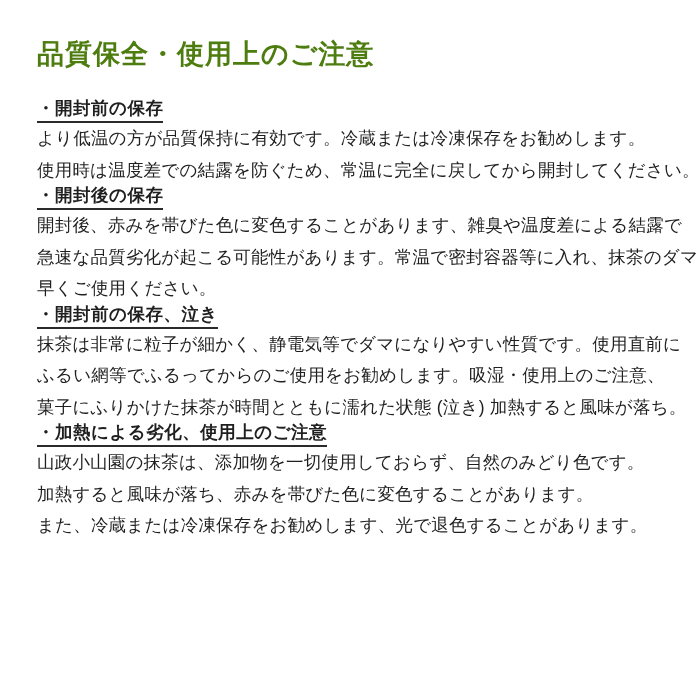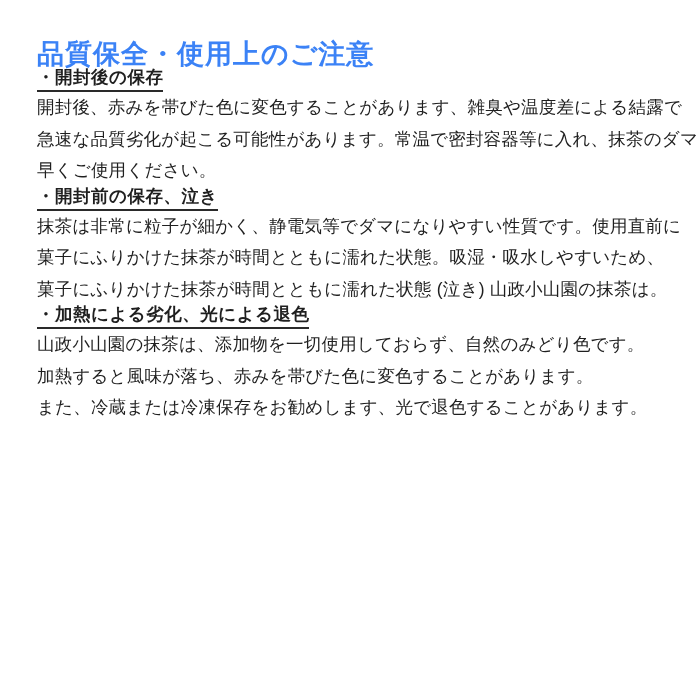--- a/index.html
+++ b/index.html
@@ -17,21 +17,21 @@
     font-family: "Liberation Sans", "DejaVu Sans", sans-serif;
     color: #1f1f1f;
     overflow: hidden;
   }
   .title {
     margin: 0;
     font-size: 27px;
     line-height: 28px;
     font-weight: bold;
     letter-spacing: 1px;
-    color: #3b82f6;
+    color: #4d7c0f;
     white-space: nowrap;
   }
   .section {
   }
   .section.first {
     margin-top: 31px;
   }
   .heading {
     display: inline-block;
     font-size: 17.5px;
@@ -52,41 +52,48 @@
     white-space: nowrap;
   }
 </style>
 </head>
 <body>
 
 <div class="page">
 
   <h1 class="title">品質保全・使用上のご注意</h1>
 
+  <div class="section first">
+    <div class="heading">・開封前の保存</div>
+    <div class="body">
+      <div class="line">より低温の方が品質保持に有効です。冷蔵または冷凍保存をお勧めします。</div>
+      <div class="line">使用時は温度差での結露を防ぐため、常温に完全に戻してから開封してください。</div>
+    </div>
+  </div>
 
   <div class="section">
     <div class="heading">・開封後の保存</div>
     <div class="body">
       <div class="line">開封後、赤みを帯びた色に変色することがあります、雑臭や温度差による結露で</div>
       <div class="line">急速な品質劣化が起こる可能性があります。常温で密封容器等に入れ、抹茶のダマ</div>
       <div class="line">早くご使用ください。</div>
     </div>
   </div>
 
   <div class="section">
     <div class="heading">・開封前の保存、泣き</div>
     <div class="body">
       <div class="line">抹茶は非常に粒子が細かく、静電気等でダマになりやすい性質です。使用直前に</div>
-      <div class="line">菓子にふりかけた抹茶が時間とともに濡れた状態。吸湿・吸水しやすいため、</div>
-      <div class="line">菓子にふりかけた抹茶が時間とともに濡れた状態 (泣き) 山政小山園の抹茶は。</div>
+      <div class="line">ふるい網等でふるってからのご使用をお勧めします。吸湿・使用上のご注意、</div>
+      <div class="line">菓子にふりかけた抹茶が時間とともに濡れた状態 (泣き) 加熱すると風味が落ち。</div>
     </div>
   </div>
 
   <div class="section">
-    <div class="heading">・加熱による劣化、光による退色</div>
+    <div class="heading">・加熱による劣化、使用上のご注意</div>
     <div class="body">
       <div class="line">山政小山園の抹茶は、添加物を一切使用しておらず、自然のみどり色です。</div>
       <div class="line">加熱すると風味が落ち、赤みを帯びた色に変色することがあります。</div>
       <div class="line">また、冷蔵または冷凍保存をお勧めします、光で退色することがあります。</div>
     </div>
   </div>
 
 </div>
 
 </body></html>

